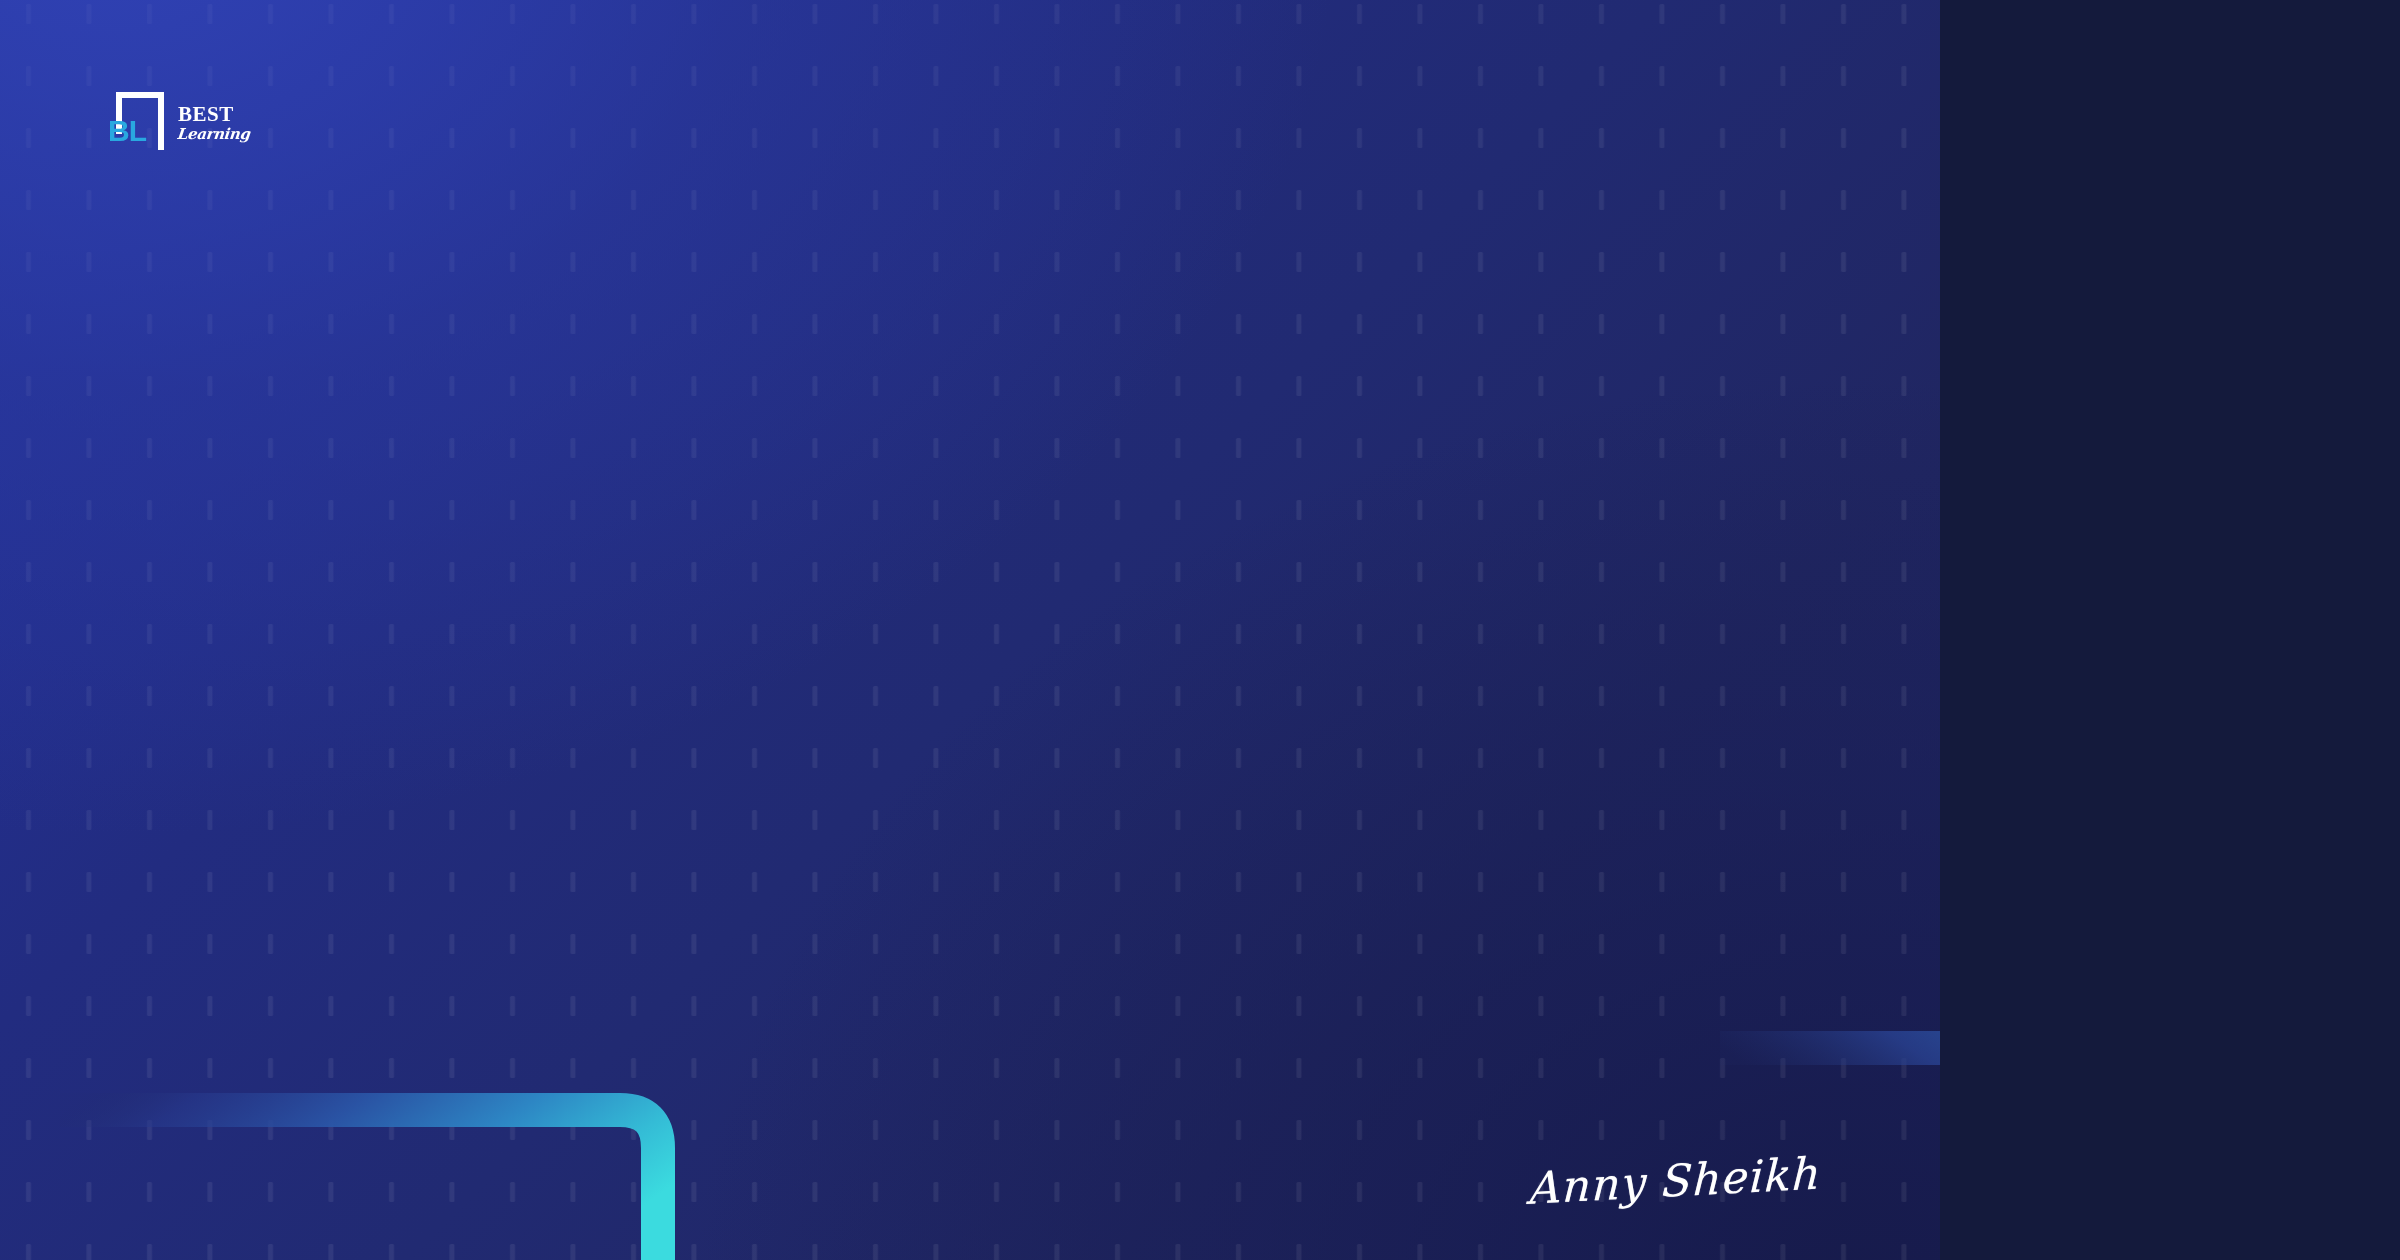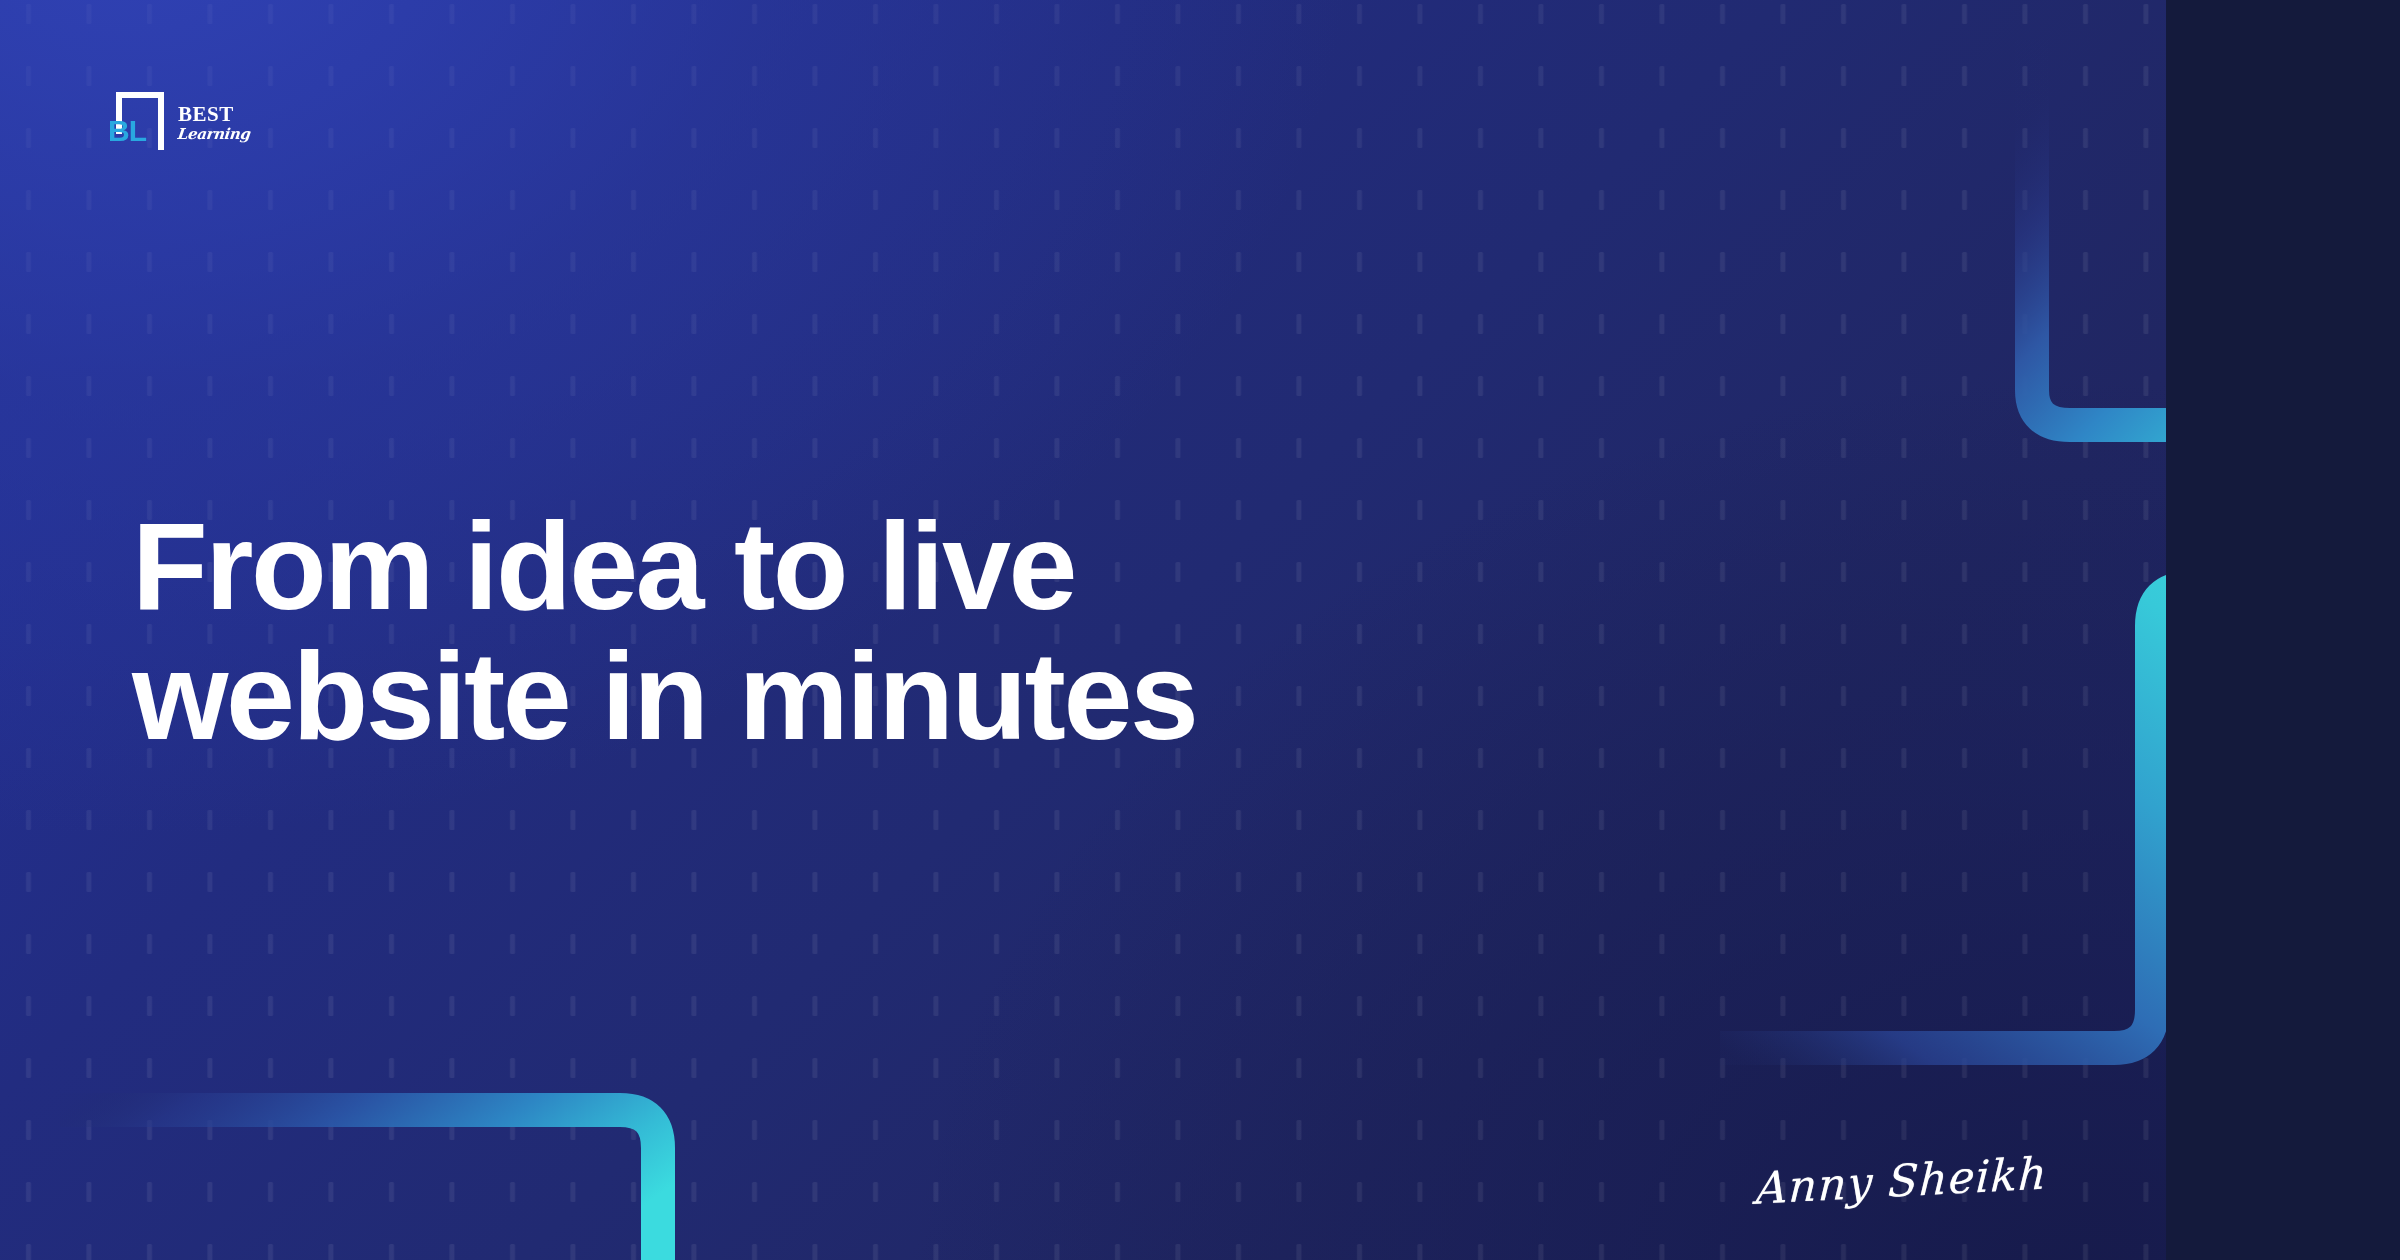--- a/index.html
+++ b/index.html
@@ -2,21 +2,21 @@
 <html><head>
 <meta charset="utf-8">
 <style>
   html, body {
     margin: 0;
     padding: 0;
     background: #141a3c;
   }
   .slide {
     position: relative;
-    width: 2166px;
+    width: 1940px;
     height: 1260px;
     overflow: hidden;
     font-family: "Liberation Sans", sans-serif;
     background:
       radial-gradient(ellipse 1700px 1300px at 6% -8%, rgba(49,67,183,0.95) 0%, rgba(43,58,160,0.55) 38%, rgba(33,42,114,0.0) 72%),
       radial-gradient(ellipse 1500px 1200px at 96% 104%, rgba(22,26,74,0.95) 0%, rgba(24,29,82,0.5) 45%, rgba(30,38,104,0.0) 78%),
       linear-gradient(135deg, #25349c 0%, #233096 12%, #222c80 32%, #212a72 52%, #202662 74%, #1e2360 100%);
   }
 
   
@@ -196,20 +196,16 @@
     <div class="logo-mark">
       <div class="logo-bracket"></div>
       <span class="logo-bl">BL</span>
     </div>
     <div class="logo-text">
       <div class="logo-best">BEST</div>
       <div class="logo-learning">Learning</div>
     </div>
   </div>
 
-  <h1 class="headline">
-    <span class="headline-line">From idea to live</span>
-    <span class="headline-line">website in minutes</span>
-  </h1>
 
   <div class="signature">Anny Sheikh</div>
 
 </div>
 
 </body></html>

